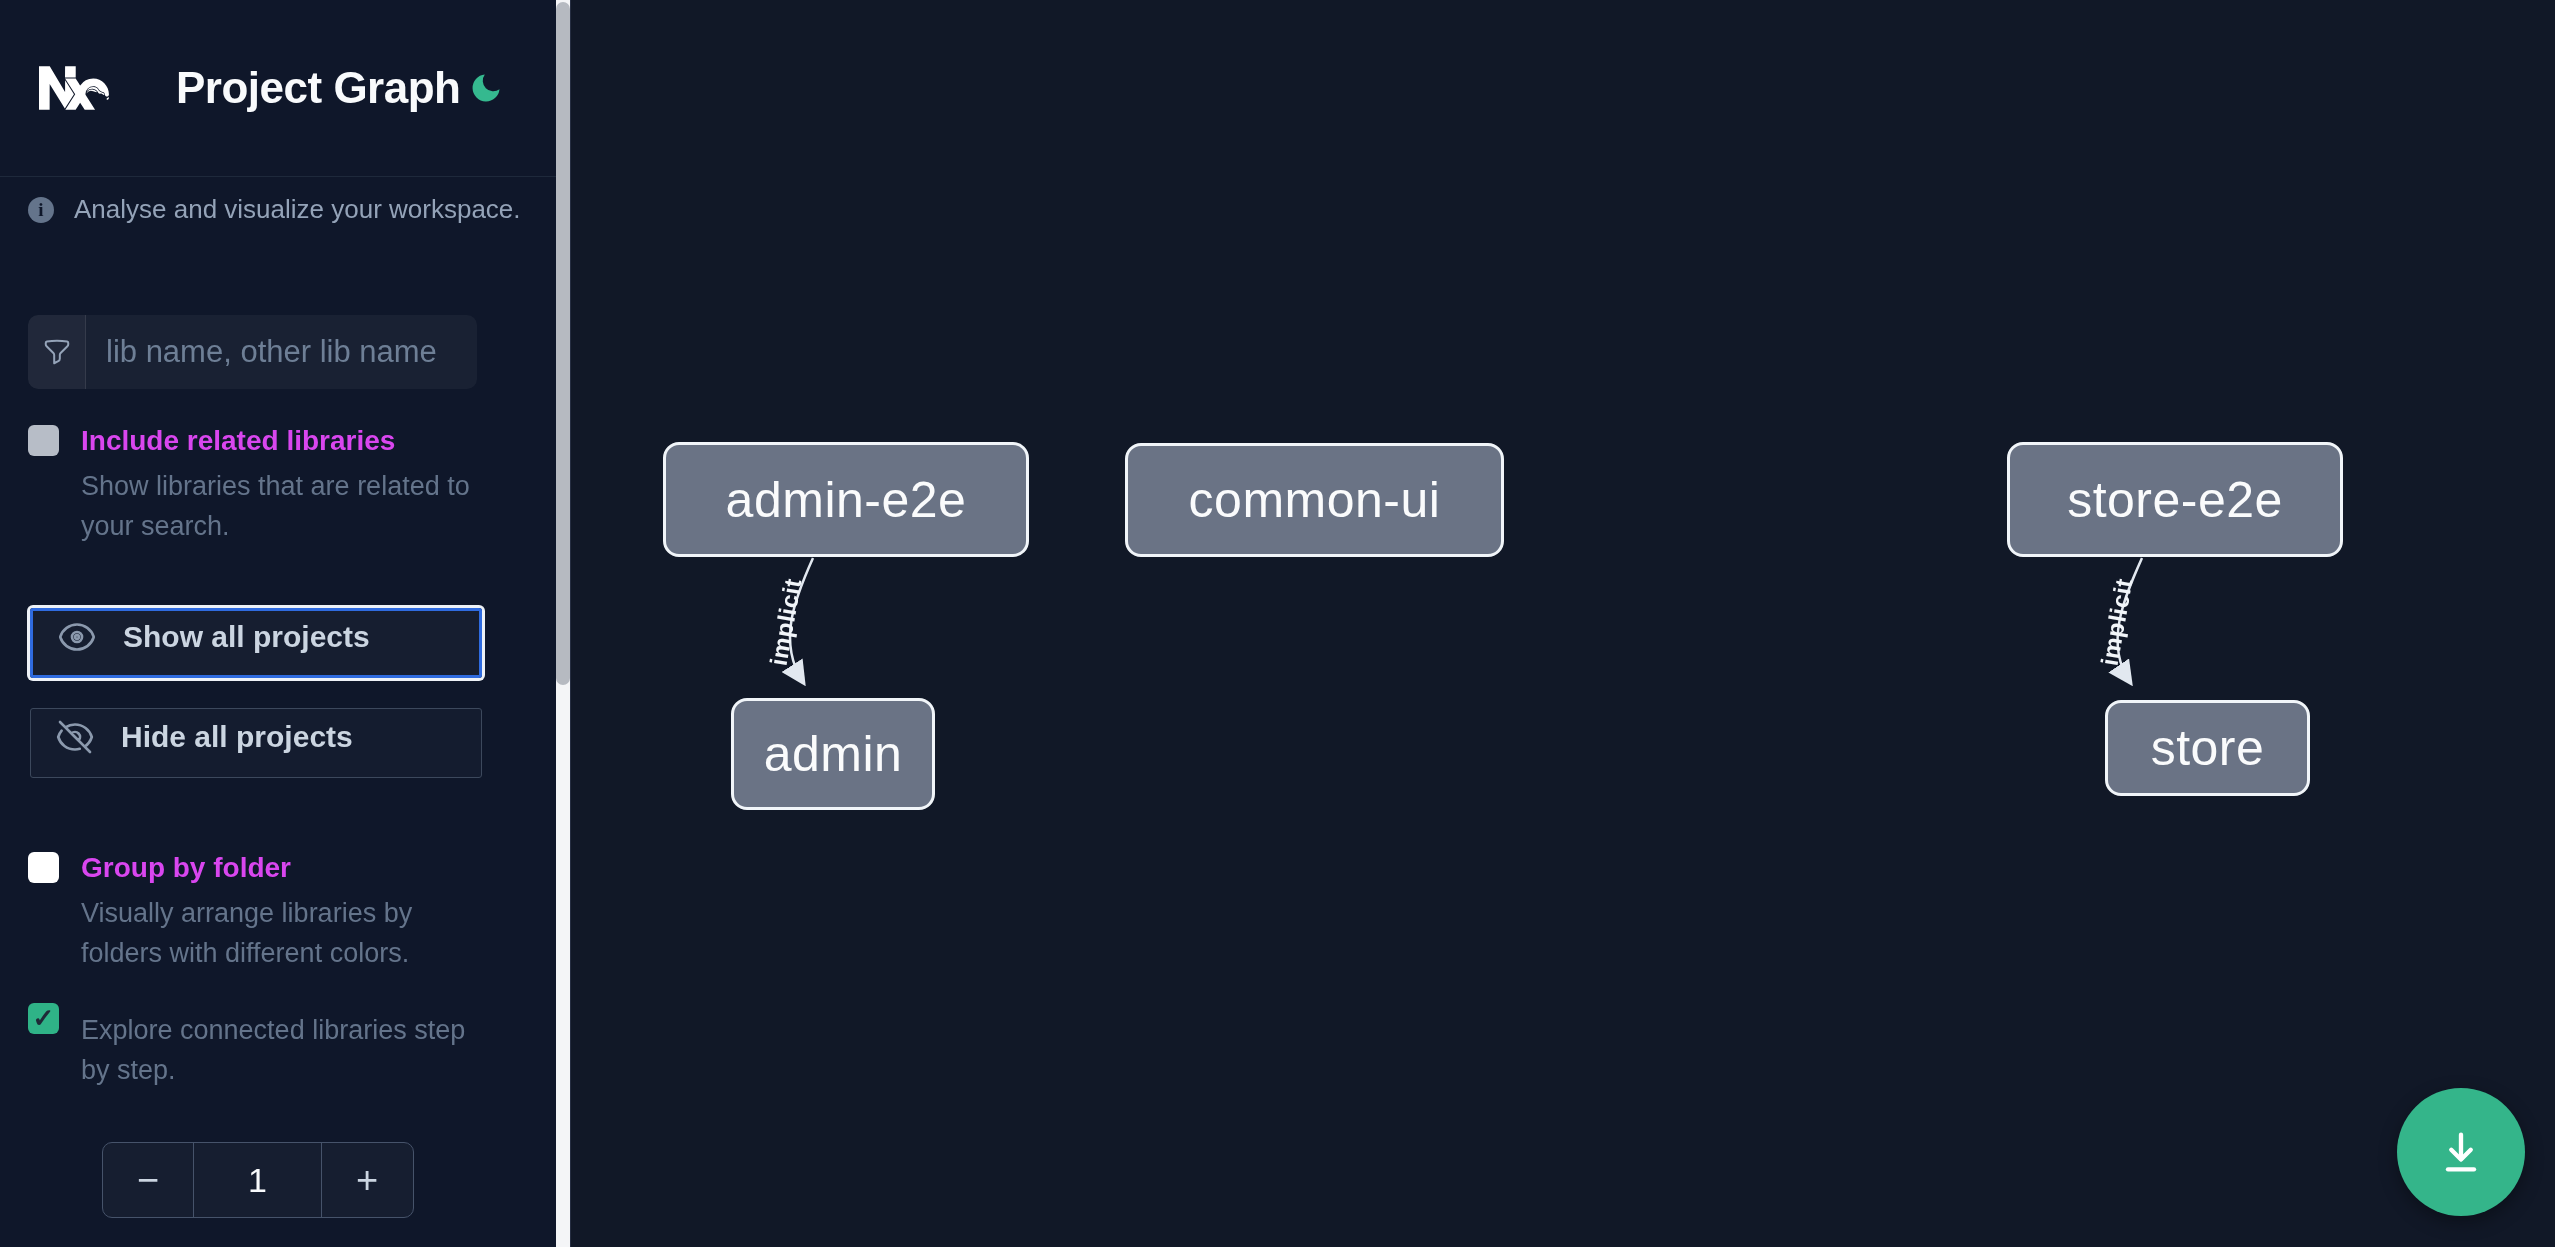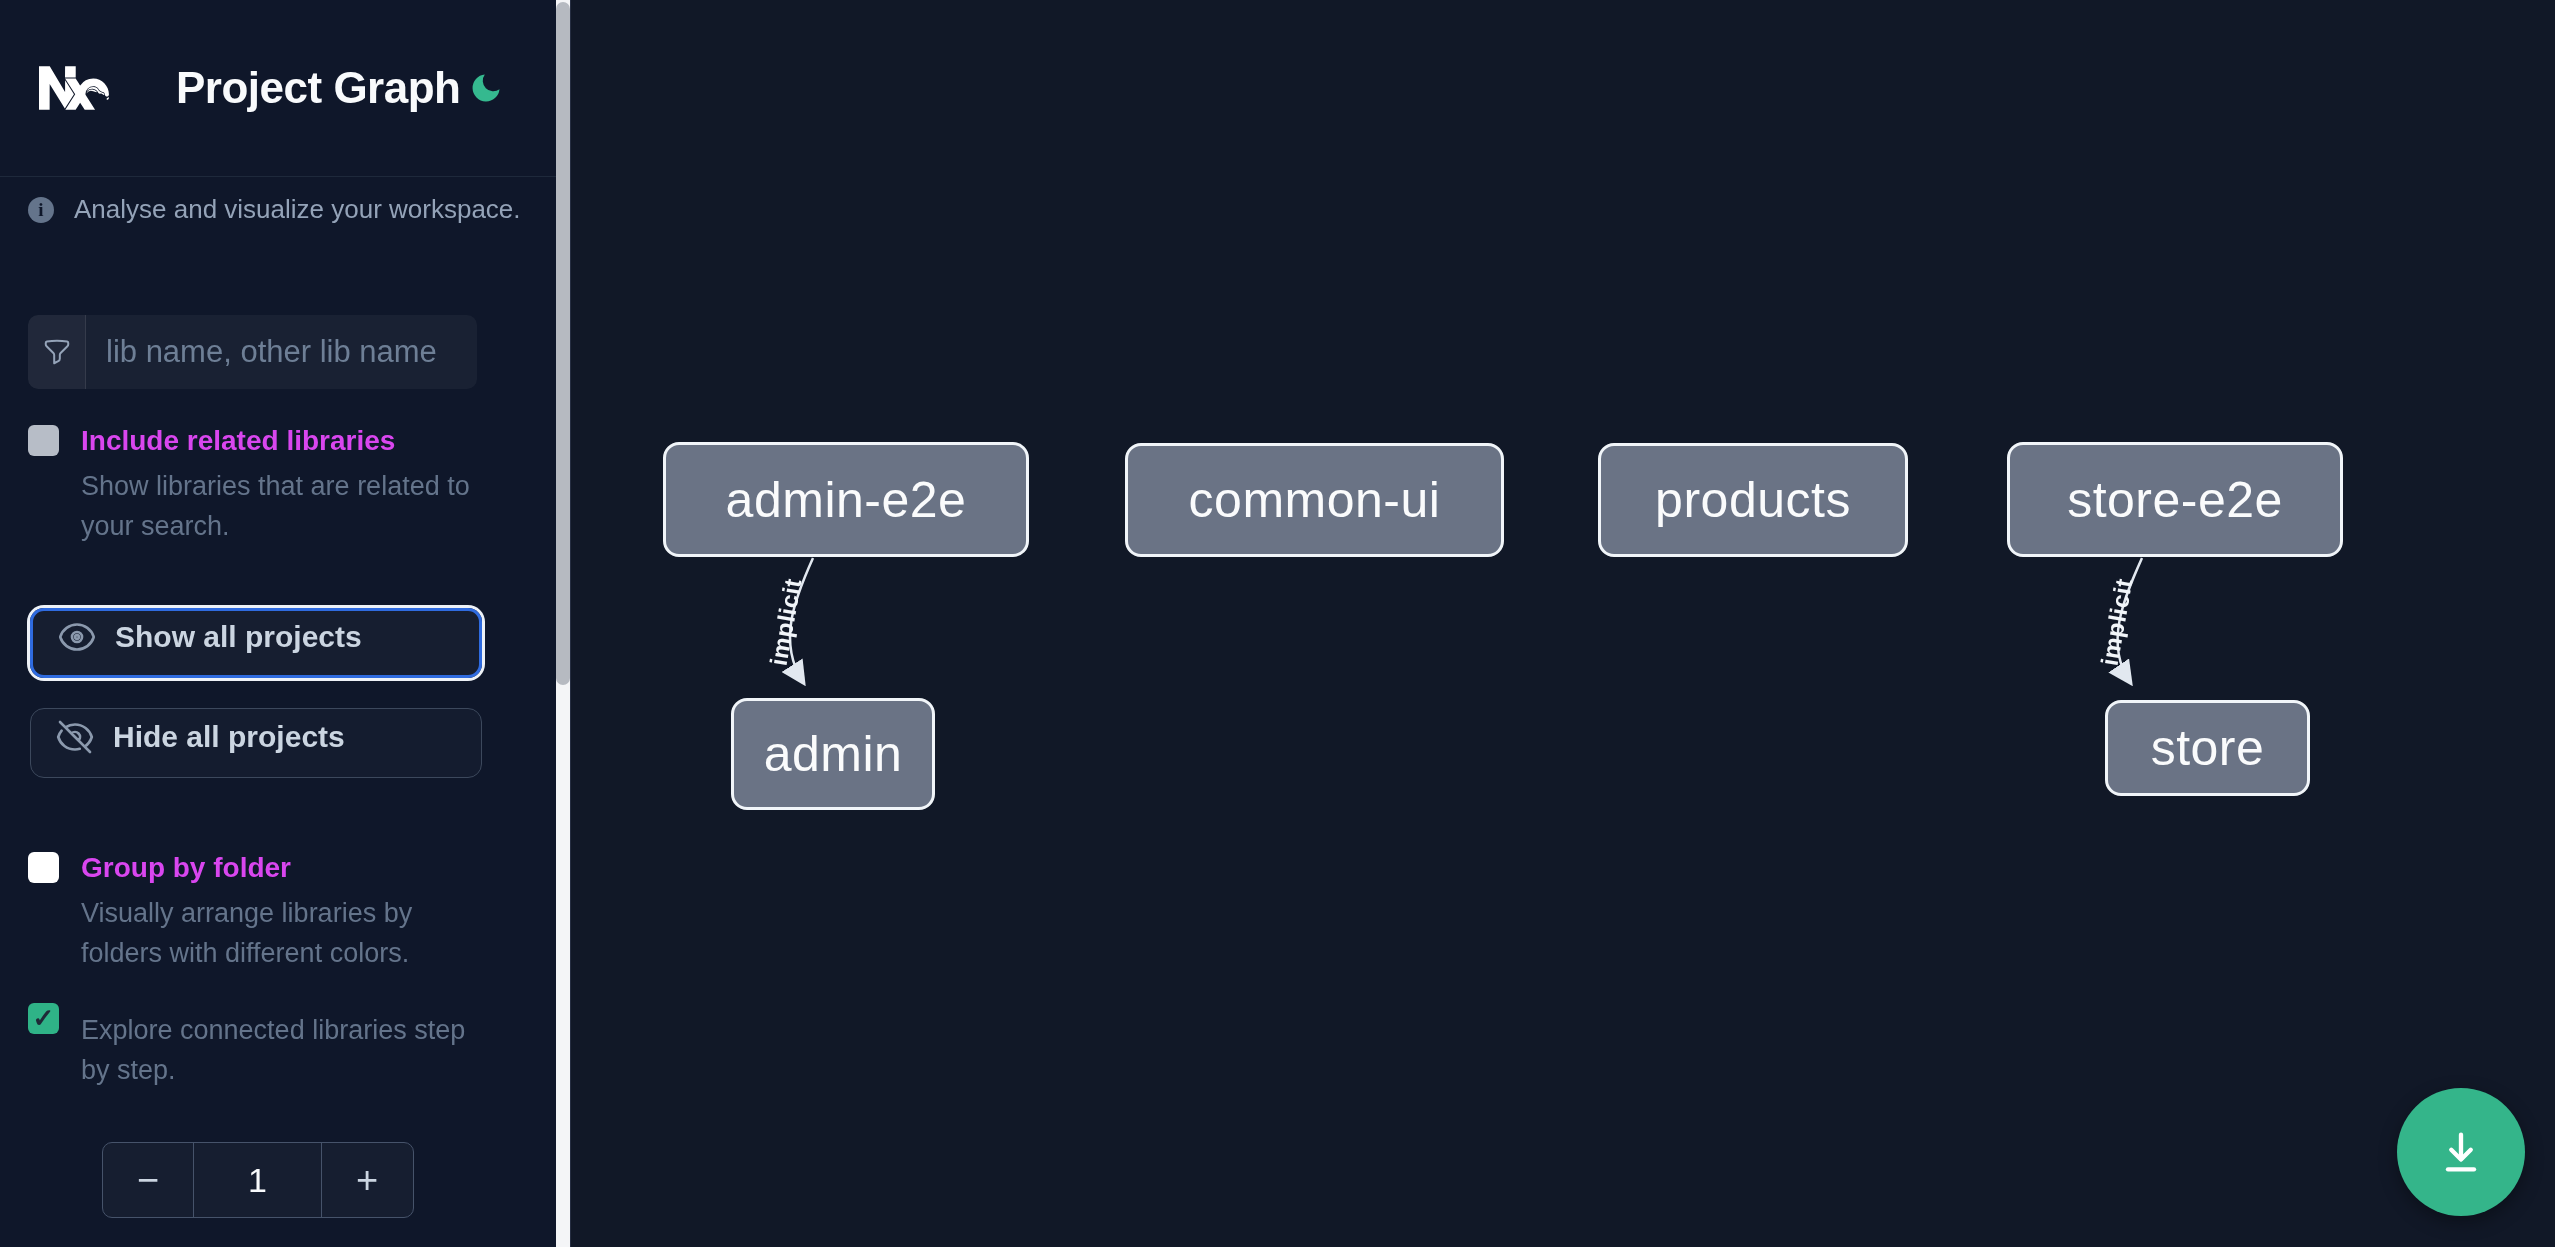--- a/index.html
+++ b/index.html
@@ -43,22 +43,22 @@
   .checkbox.gray  { background:#b7bdc7; }
   .checkbox.white { background:#ffffff; }
   .checkbox.checked { background:#2fb387; color:#1f2937; font-size:26px; font-weight:700; }
   .checkbox.checked::after { content:"✓"; }
   .check-text { flex:1; }
   .check-label { font-size:28px; font-weight:600; color:#d946ef; line-height:34px; }
   .check-desc { margin-top:8px; font-size:27px; color:#64748b; line-height:40px;
                 white-space:pre-line; }
 
   .sb-button { position:absolute; left:30px; width:452px; height:70px;
-               display:flex; align-items:center; gap:18px; padding:0 0 12px 24px;
-               background:rgba(255,255,255,0.025); border-radius:14px; cursor:pointer; }
+               display:flex; align-items:center; gap:26px; padding:0 0 12px 24px;
+               background:rgba(255,255,255,0.025); border-radius:3px; cursor:pointer; }
   .sb-button svg { width:40px; height:40px; stroke:#8b99ad; flex:0 0 auto; }
   .sb-button .btn-label { font-size:30px; font-weight:600; color:#cbd5e1; }
   .btn-show { top:608px; border:3px solid #2f6bdf; box-shadow:0 0 0 3px #eef2f7;
               background:rgba(255,255,255,0.03); }
   .btn-hide { top:708px; border:1.5px solid #3c485c; }
 
   .stepper { position:absolute; left:102px; top:1142px; width:312px; height:76px;
              border:1.5px solid #46536a; border-radius:10px; display:flex;
              overflow:hidden; background:rgba(255,255,255,0.03); }
   .step-cell { display:flex; align-items:center; justify-content:center; height:100%; }
@@ -191,21 +191,20 @@
       </defs>
       <path d="M 242 558 C 224 598, 206 642, 232 682" stroke="#e2e8f0" stroke-width="2.5" fill="none" marker-end="url(#arrow)"></path>
       <path d="M 1571 558 C 1553 598, 1533 644, 1559 682" stroke="#e2e8f0" stroke-width="2.5" fill="none" marker-end="url(#arrow)"></path>
     </svg>
 
     <div class="edge-label el-1">implicit</div>
     <div class="edge-label el-2">implicit</div>
 
     <div class="node n-admin-e2e">admin-e2e</div>
     <div class="node n-common-ui">common-ui</div>
-    <div class="node n-products">products</div>
     <div class="node n-store-e2e">store-e2e</div>
     <div class="node n-admin">admin</div>
     <div class="node n-store">store</div>
 
     <div class="fab">
       <svg viewBox="0 0 24 24" fill="none" stroke-width="2" stroke-linecap="round" stroke-linejoin="round">
         <path d="M12 4v11"></path>
         <path d="M7.5 11 12 15.5 16.5 11"></path>
         <path d="M6 20h12"></path>
       </svg>

